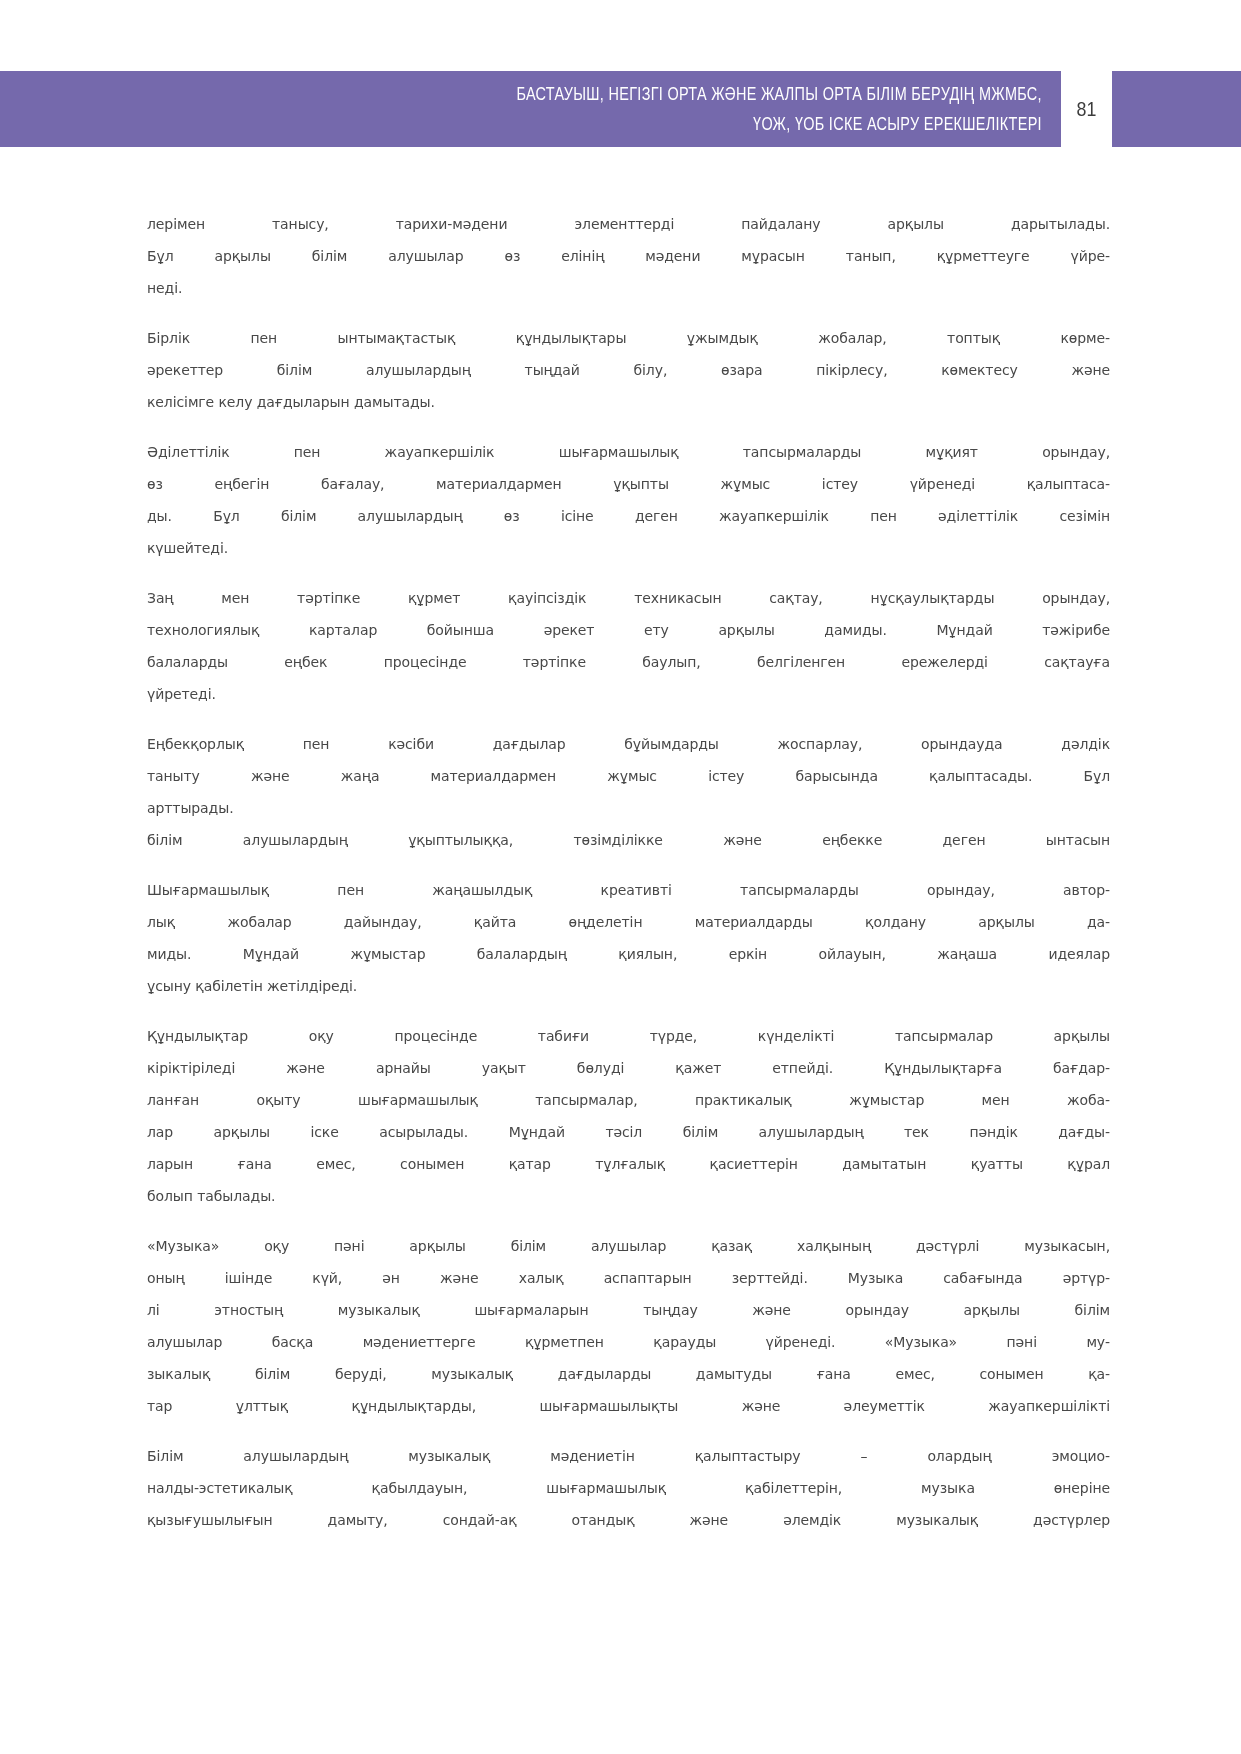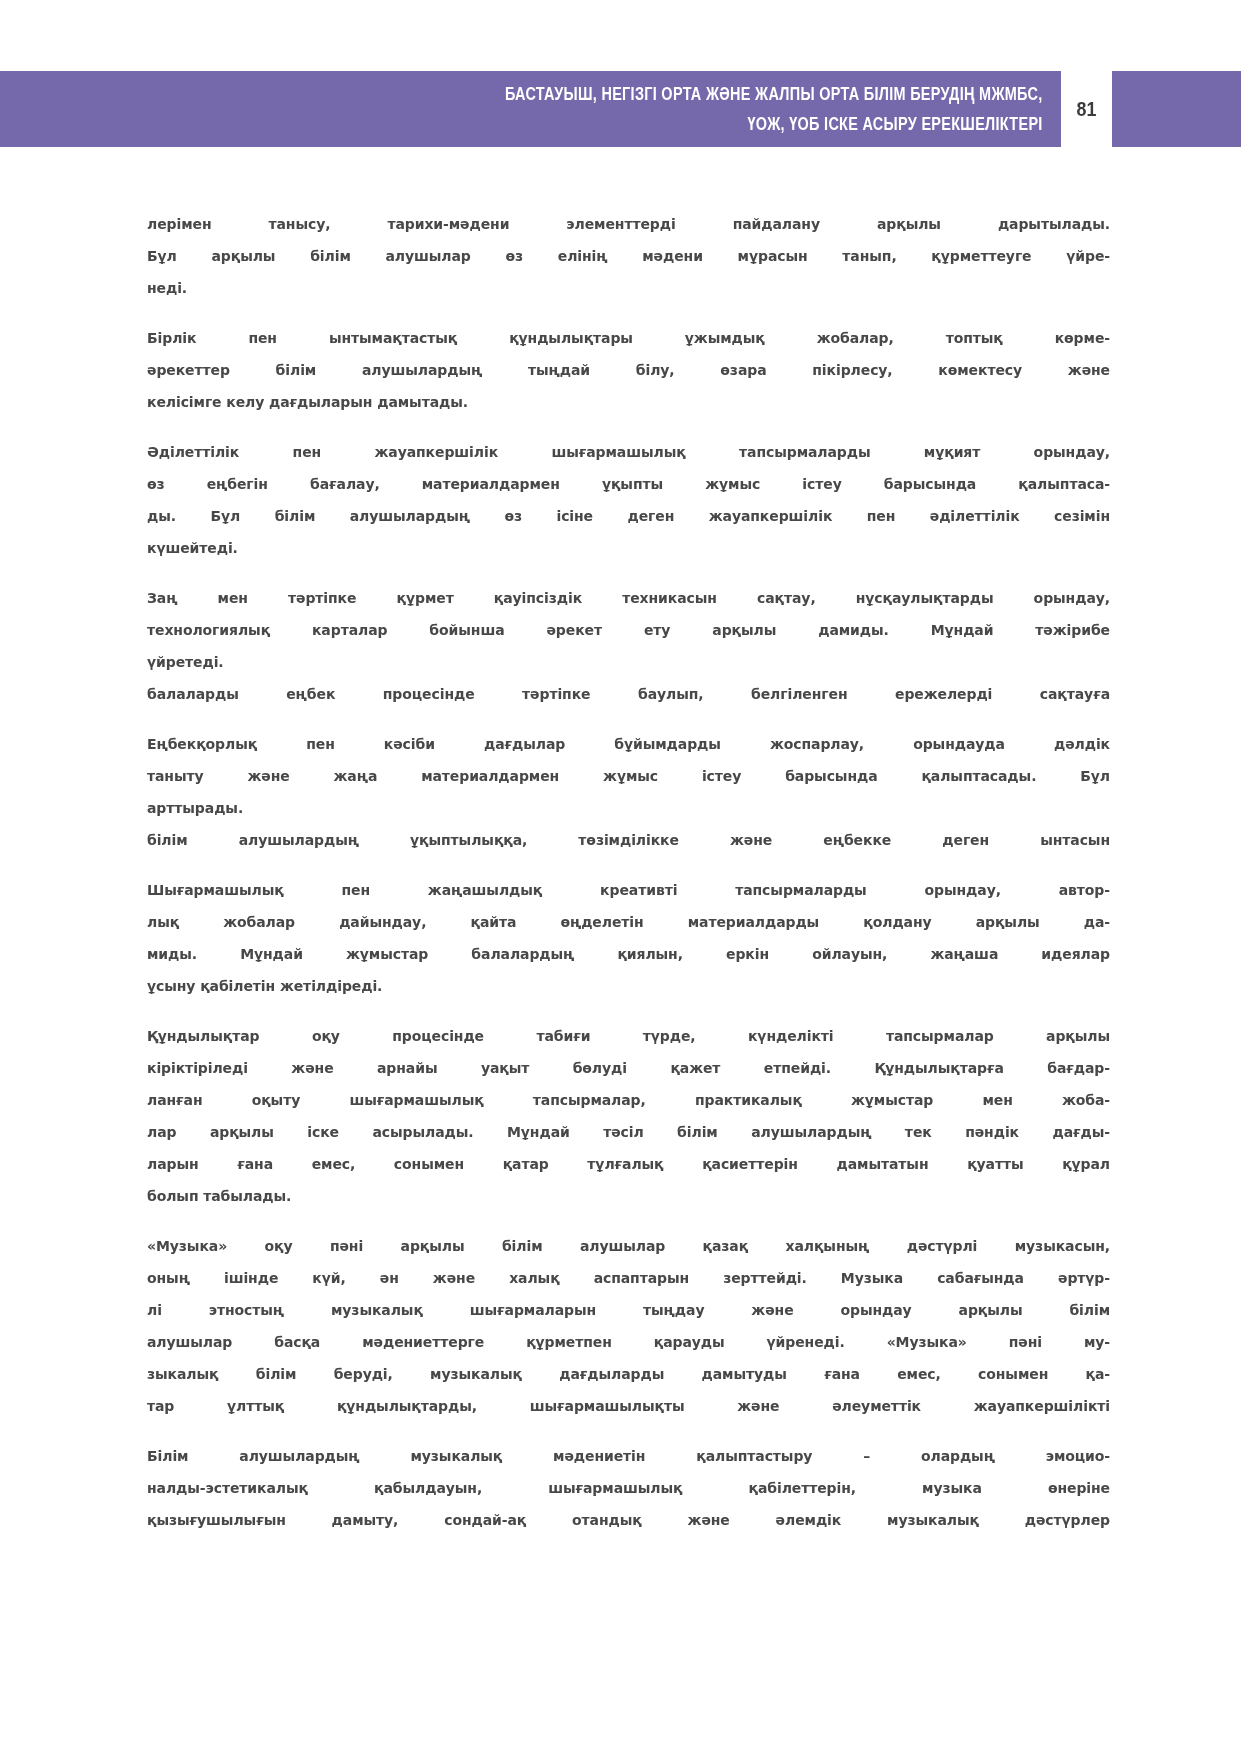--- a/index.html
+++ b/index.html
@@ -7,21 +7,20 @@
     padding: 0;
     background: #ffffff;
   }
   .page {
     position: relative;
     width: 1241px;
     height: 1560px;
     background: #ffffff;
     overflow: hidden;
     font-family: "DejaVu Sans", "Liberation Sans", sans-serif;
-    font-weight: bold;
   }
 
   
   .band {
     position: absolute;
     left: 0;
     top: 71px;
     width: 1061px;
     height: 76px;
     background: #7569ac;
@@ -121,29 +120,29 @@
         <div class="line">Бұл арқылы білім алушылар өз елінің мәдени мұрасын танып, құрметтеуге үйре-</div>
         <div class="line last">неді.</div>
       </div>
       <div class="para">
         <div class="line">Бірлік пен ынтымақтастық құндылықтары ұжымдық жобалар, топтық көрме-</div>
         <div class="line">әрекеттер білім алушылардың тыңдай білу, өзара пікірлесу, көмектесу және</div>
         <div class="line last">келісімге келу дағдыларын дамытады.</div>
       </div>
       <div class="para">
         <div class="line">Әділеттілік пен жауапкершілік шығармашылық тапсырмаларды мұқият орындау,</div>
-        <div class="line">өз еңбегін бағалау, материалдармен ұқыпты жұмыс істеу барысында қалыптаса-</div>
+        <div class="line">өз еңбегін бағалау, материалдармен ұқыпты жұмыс істеу үйренеді қалыптаса-</div>
         <div class="line">ды. Бұл білім алушылардың өз ісіне деген жауапкершілік пен әділеттілік сезімін</div>
         <div class="line last">күшейтеді.</div>
       </div>
       <div class="para">
         <div class="line">Заң мен тәртіпке құрмет қауіпсіздік техникасын сақтау, нұсқаулықтарды орындау,</div>
         <div class="line">технологиялық карталар бойынша әрекет ету арқылы дамиды. Мұндай тәжірибе</div>
+        <div class="line">балаларды еңбек процесінде тәртіпке баулып, белгіленген ережелерді сақтауға</div>
         <div class="line last">үйретеді.</div>
-        <div class="line">балаларды еңбек процесінде тәртіпке баулып, белгіленген ережелерді сақтауға</div>
       </div>
       <div class="para">
         <div class="line">Еңбекқорлық пен кәсіби дағдылар бұйымдарды жоспарлау, орындауда дәлдік</div>
         <div class="line">таныту және жаңа материалдармен жұмыс істеу барысында қалыптасады. Бұл</div>
         <div class="line last">арттырады.</div>
         <div class="line">білім алушылардың ұқыптылыққа, төзімділікке және еңбекке деген ынтасын</div>
       </div>
       <div class="para">
         <div class="line">Шығармашылық пен жаңашылдық креативті тапсырмаларды орындау, автор-</div>
         <div class="line">лық жобалар дайындау, қайта өңделетін материалдарды қолдану арқылы да-</div>

